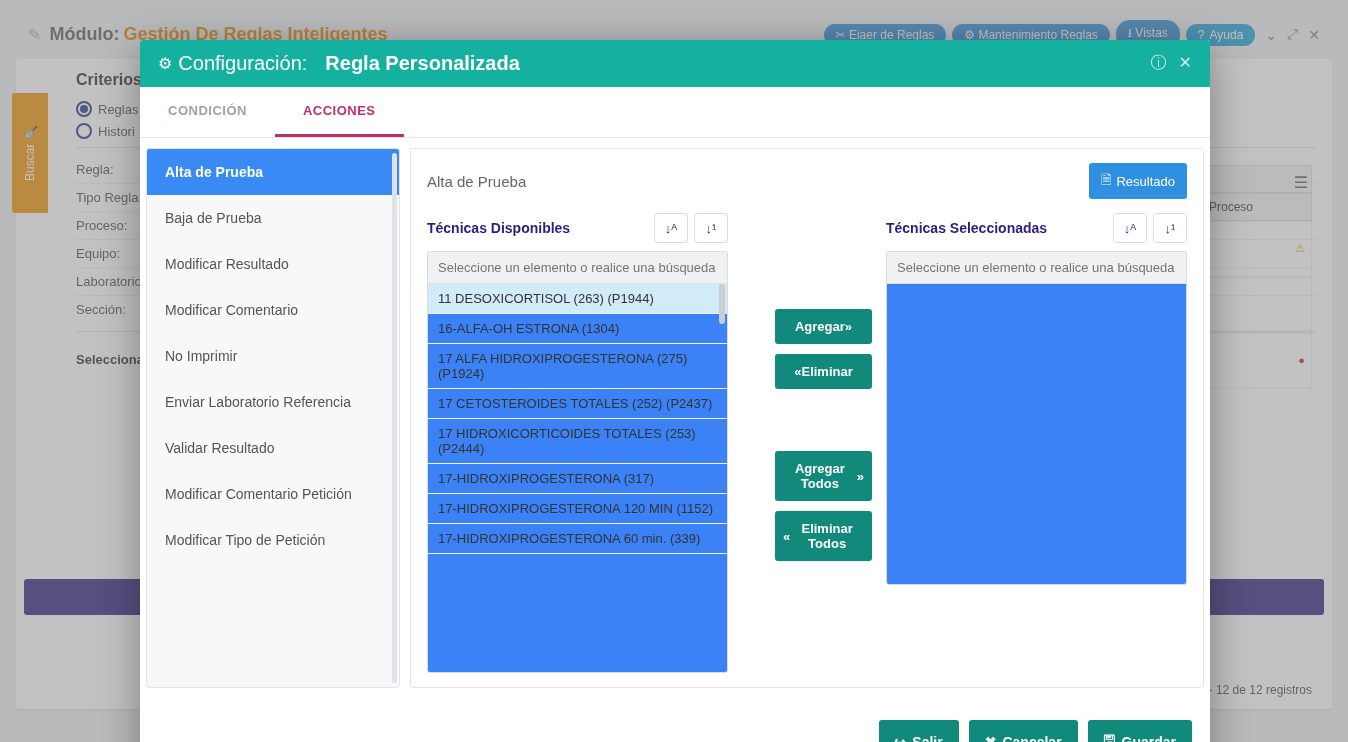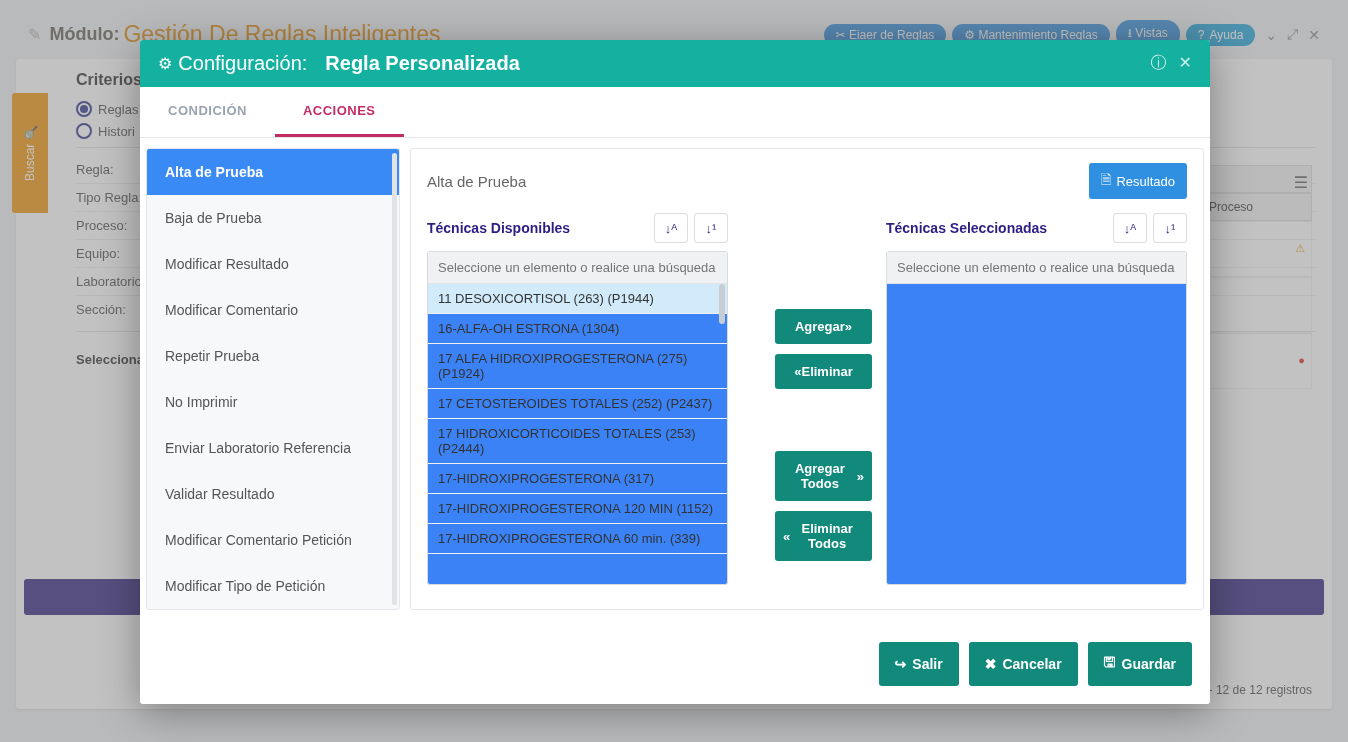--- a/index.html
+++ b/index.html
@@ -2,21 +2,21 @@
 <html><head>
 <meta charset="utf-8">
 <style>
   * { box-sizing: border-box; margin: 0; padding: 0; font-family: Arial, Helvetica, sans-serif; }
   body { width: 1348px; height: 742px; background: #eef0f2; overflow: hidden; position: relative; }
 
   
   .bg-header { position: relative; padding: 20px 28px 6px; display:flex; align-items:center; }
   .bg-header .pencil { color:#b7b3ad; margin-right:8px; }
   .bg-header .mod { color:#6b6762; font-size:18px; font-weight:600; }
-  .bg-header .mod-title { color:#e08d12; font-size:23px; font-weight:400; margin-left:4px; }
+  .bg-header .mod-title { color:#e08d12; font-size:18px; font-weight:700; margin-left:4px; }
   .bg-header .spacer { flex:1; }
   .bg-pill { background:#3b93dc; color:#fff; padding:4px 12px; border-radius:14px; font-size:12px; margin-left:6px; display:inline-flex; align-items:center; gap:5px; }
   .bg-pill.help { background:#28a7d9; }
   .hdr-icon { color:#8a8a8a; margin-left:10px; font-size:14px; }
 
   
   .card-bg { background:#fff; margin:4px 16px; border-radius:3px; box-shadow:0 1px 2px rgba(0,0,0,.1); position:relative; height:650px; }
   .side-search { position:absolute; left:-4px; top:34px; width:36px; height:120px; background:#f09a18; color:#fff; display:flex; align-items:center; justify-content:center; writing-mode:vertical-rl; transform:rotate(180deg); font-size:12px; border-radius:0 3px 3px 0; }
   .side-search .si { transform:rotate(90deg); margin-top:4px; }
   .card-bg .sec-title { padding:12px 16px 6px 60px; font-weight:700; color:#3d3a37; }
@@ -66,21 +66,21 @@
   .btn-res { background:#2f8fe0; color:#fff; border:none; border-radius:3px; padding:7px 12px; font-size:13px; display:inline-flex; align-items:center; gap:5px; cursor:pointer; }
 
   .dual-wrap { display:flex; gap:14px; }
   .dual-col { flex:1; }
   .dual-col .lbl { color:#2e1d83; font-weight:700; font-size:14px; margin-bottom:8px; display:flex; align-items:center;gap:40px; }
   .sort-btns { margin-left:auto; display:flex; gap:6px; }
   .sort-btn { width:34px; height:30px; border:1px solid #d9dce1; background:#fff; border-radius:3px; font-size:13px; color:#2e1d83; cursor:pointer; }
 
   .listbox { border:1px solid #d8dbe0; border-radius:3px; background:#3b82f6; }
   .listbox .search { width:100%; border:none; border-bottom:1px solid #e0e3e7; padding:8px 10px; font-size:13px; background:#f0f1f3; color:#888; }
-  .listbox .items { height:300px; overflow:hidden; position:relative; }
+  .listbox .items { height:388px; overflow:hidden; position:relative; }
   .listbox .row { padding:7px 10px; font-size:13px; color:#333; border-bottom:1px solid #f1f1f1; cursor:pointer; }
   .listbox .row.sel { background:#d1ebfb; }
   .listbox .scroll { position:absolute; right:2px; top:0; width:6px; height:40px; background:#c9cdd3; border-radius:3px; }
 
   .mid-btns { width:130px; display:flex; flex-direction:column; gap:10px; padding-top:96px; }
   .mid-btns .gap { height:42px; }
   .gbtn { background:#11897b; color:#fff; border:none; border-radius:3px; padding:10px 8px; font-size:13px; font-weight:600; cursor:pointer; display:flex; align-items:center; justify-content:center; gap:0;margin-left:33px; }
 
   .modal-footer { display:flex; justify-content:flex-end; gap:10px; padding:14px 18px 18px; }
   .fbtn { background:#11897b; color:#fff; border:none; border-radius:3px; padding:10px 16px; font-size:14px; font-weight:700; cursor:pointer; display:inline-flex; align-items:center; gap:6px; }
@@ -166,21 +166,20 @@
     <div class="tab">CONDICIÓN</div>
     <div class="tab active">ACCIONES</div>
   </div>
 
   <div class="body-row">
     <div class="side-list">
       <div class="side-item active">Alta de Prueba</div>
       <div class="side-item">Baja de Prueba</div>
       <div class="side-item">Modificar Resultado</div>
       <div class="side-item">Modificar Comentario</div>
-      <div class="side-item">Repetir Prueba</div>
       <div class="side-item">No Imprimir</div>
       <div class="side-item">Enviar Laboratorio Referencia</div>
       <div class="side-item">Validar Resultado</div>
       <div class="side-item">Modificar Comentario Petición</div>
       <div class="side-item">Modificar Tipo de Petición</div>
       <div class="scrollbar"></div>
     </div>
 
     <div class="content">
       <div class="content-hdr">

